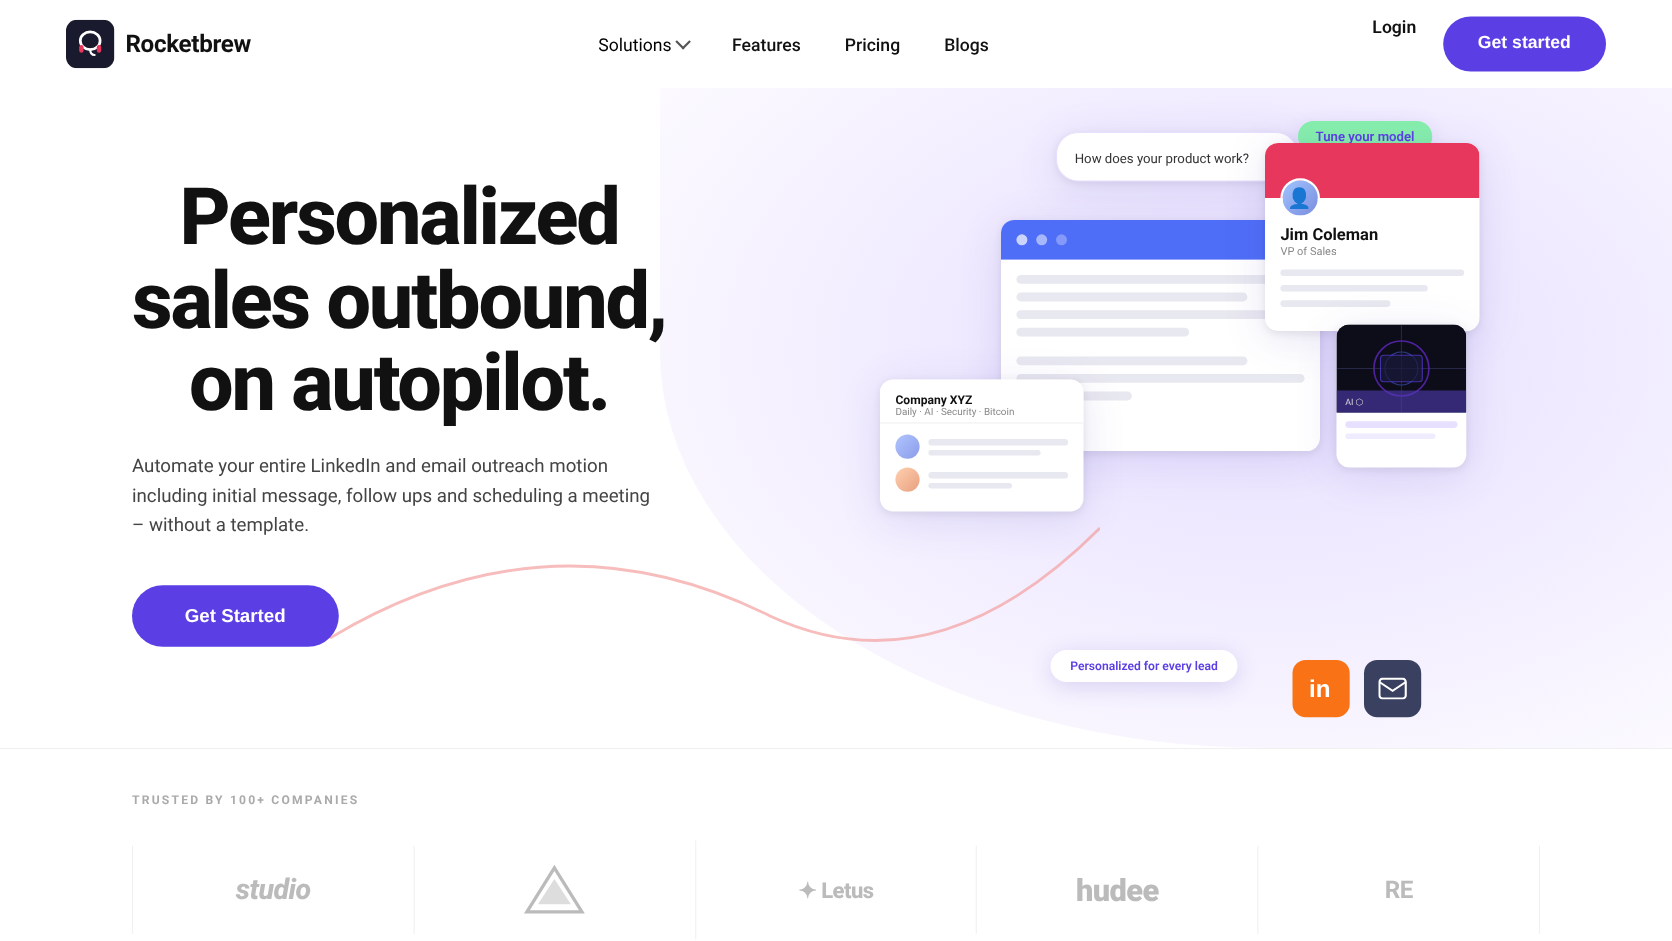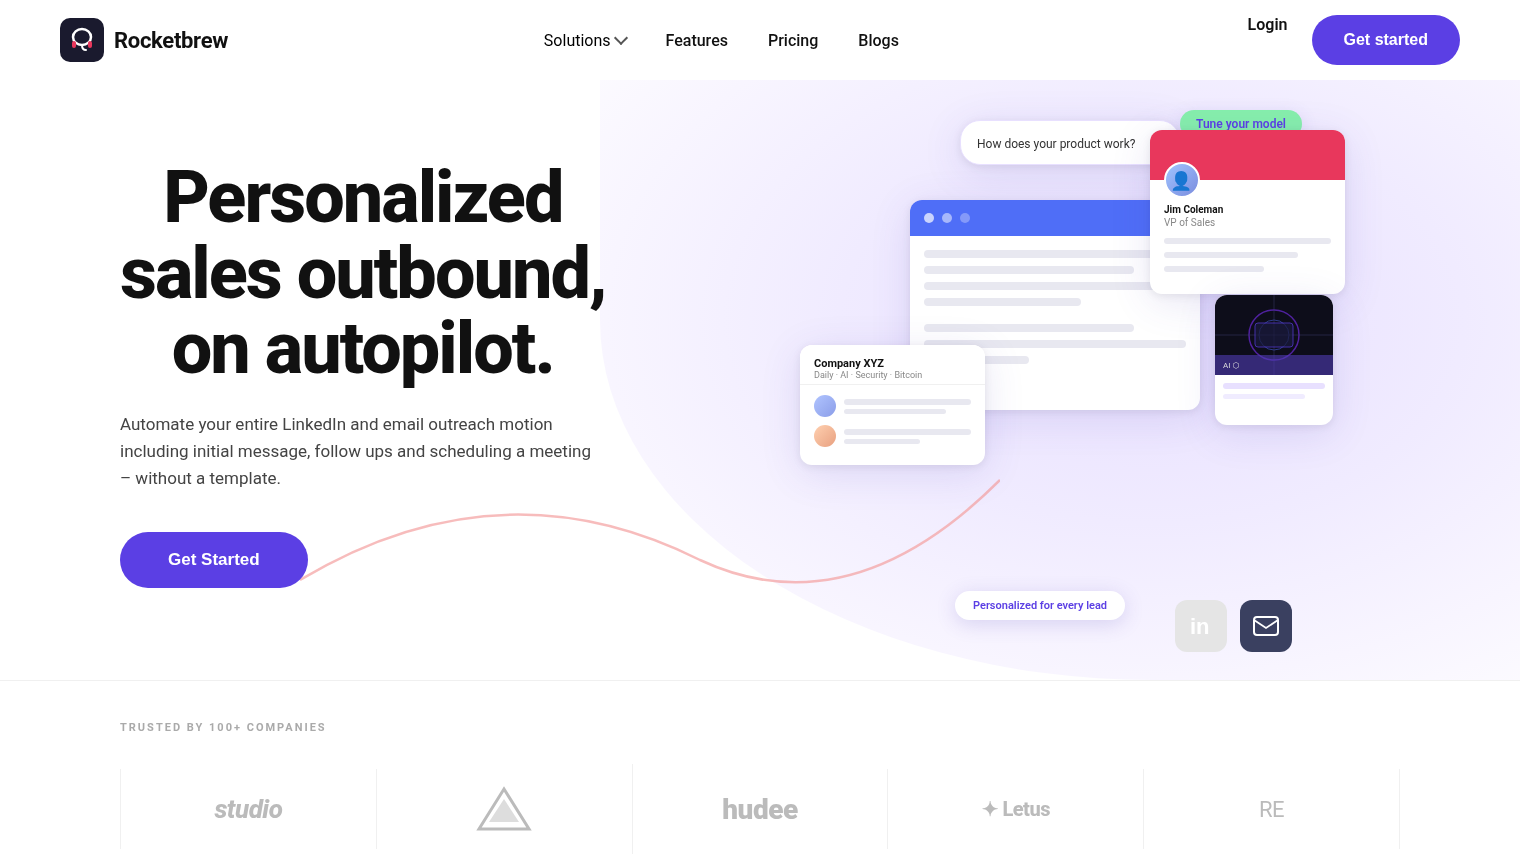--- a/index.html
+++ b/index.html
@@ -235,21 +235,21 @@
       align-items: center;
       justify-content: center;
       font-size: 18px;
     }
 
     .card-profile-body {
       padding: 24px 14px 14px;
     }
 
     .card-profile-name {
-      font-size: 10px;
+      font-size: 15px;
       font-weight: 700;
       color: #111;
       margin-bottom: 2px;
     }
 
     .card-profile-role {
       font-size: 10px;
       color: #888;
       margin-bottom: 10px;
     }
@@ -325,21 +325,20 @@
       top: 180px;
       left: 410px;
       overflow: hidden;
     }
 
     .card-dark-img {
       width: 100%;
       height: 80px;
       background: linear-gradient(135deg, #1a1a2e, #16213e, #0f3460);
       position: relative;
-      border-radius: 16px;
     }
 
     .card-dark-bar {
       position: absolute;
       bottom: 0; left: 0; right: 0;
       height: 20px;
       background: rgba(80,60,180,0.6);
       display: flex;
       align-items: center;
       padding: 0 8px;
@@ -550,21 +549,21 @@
         <div class="card-line full" style="height:6px; background:#e8e0ff; margin-bottom:5px;"></div>
         <div class="card-line medium" style="height:5px; background:#f0ecff;"></div>
       </div>
     </div>
 
     <div style="position:absolute; bottom:50px; left:155px; background:#fff; border-radius:20px; padding:8px 18px;
                 box-shadow:0 4px 20px rgba(80,60,180,0.18); font-size:11px; font-weight:600; color:#5b3fe4; white-space:nowrap;">
       <span>Personalized for every lead</span>
     </div>
 
-    <div style="position:absolute; bottom:18px; left:375px; width:52px; height:52px; background:#e5e5e5; border-radius:12px;
+    <div style="position:absolute; bottom:18px; left:375px; width:52px; height:52px; background:#f97316; border-radius:12px;
                 display:flex; align-items:center; justify-content:center;">
       <svg width="28" height="28" viewBox="0 0 28 28" fill="white">
         <text x="3" y="22" font-size="22" font-weight="bold" font-family="Arial">in</text>
       </svg>
     </div>
 
     <div style="position:absolute; bottom:18px; left:440px; width:52px; height:52px; background:#3a4060; border-radius:12px;
                 display:flex; align-items:center; justify-content:center;">
       <svg width="26" height="20" viewBox="0 0 26 20" fill="none">
         <rect x="1" y="1" width="24" height="18" rx="3" stroke="white" stroke-width="2"></rect>
@@ -585,24 +584,24 @@
 
 
     <div class="logo-item">
       <svg width="60" height="50" viewBox="0 0 60 50">
         <polygon points="30,5 55,45 5,45" fill="none" stroke="#bbb" stroke-width="3"></polygon>
         <polygon points="30,15 45,38 15,38" fill="#ddd"></polygon>
       </svg>
     </div>
 
     <div class="logo-item">
+      <span class="logo-placeholder" style="font-size:20px; color:#bbb;">✦ Letus</span>
+    </div>
+
+    <div class="logo-item">
       <span class="logo-placeholder hudee" style="font-size:28px; font-weight:900; color:#bbb;">hudee</span>
     </div>
 
-    <div class="logo-item">
-      <span class="logo-placeholder" style="font-size:20px; color:#bbb;">✦ Letus</span>
-    </div>
-
     <div class="logo-item" style="border-right: 1px solid #f0f0f0;">
-      <span class="logo-placeholder" style="font-size:22px; font-weight:400; color:#bbb;">RE</span>
+      <span class="logo-placeholder" style="font-size:22px; font-weight:700; color:#bbb;">RE</span>
     </div>
   </div>
 </section>
 
 </body></html>

